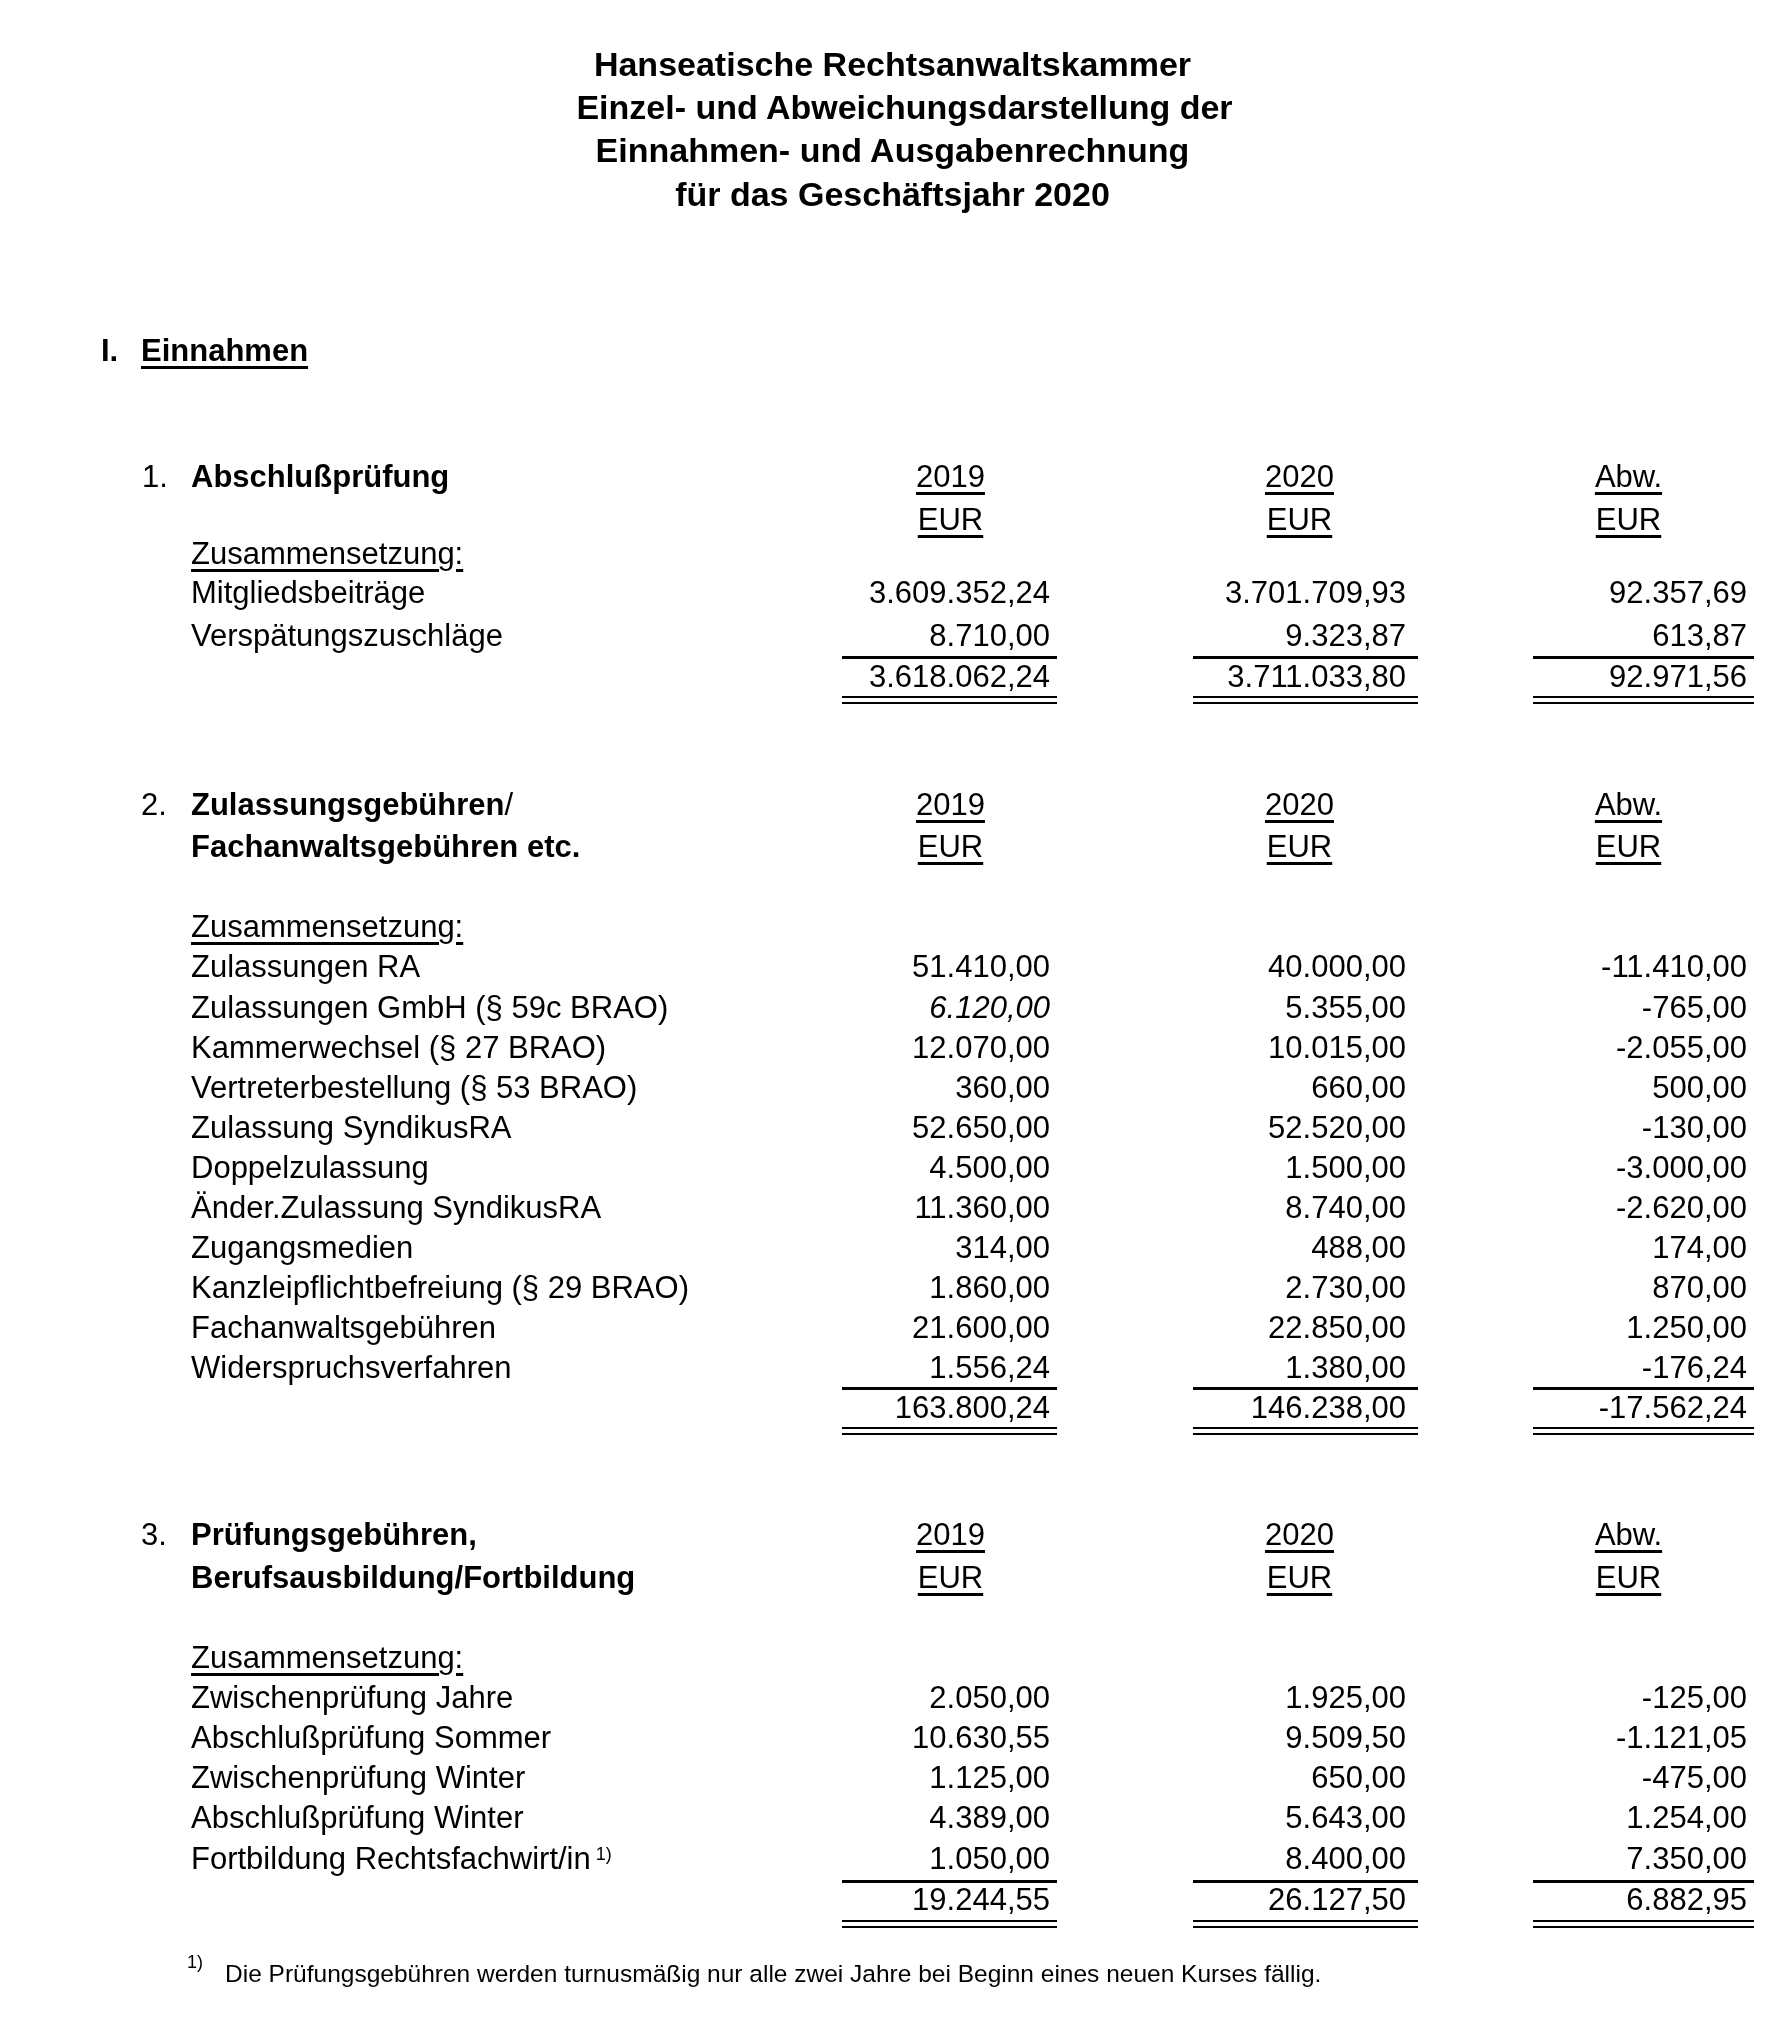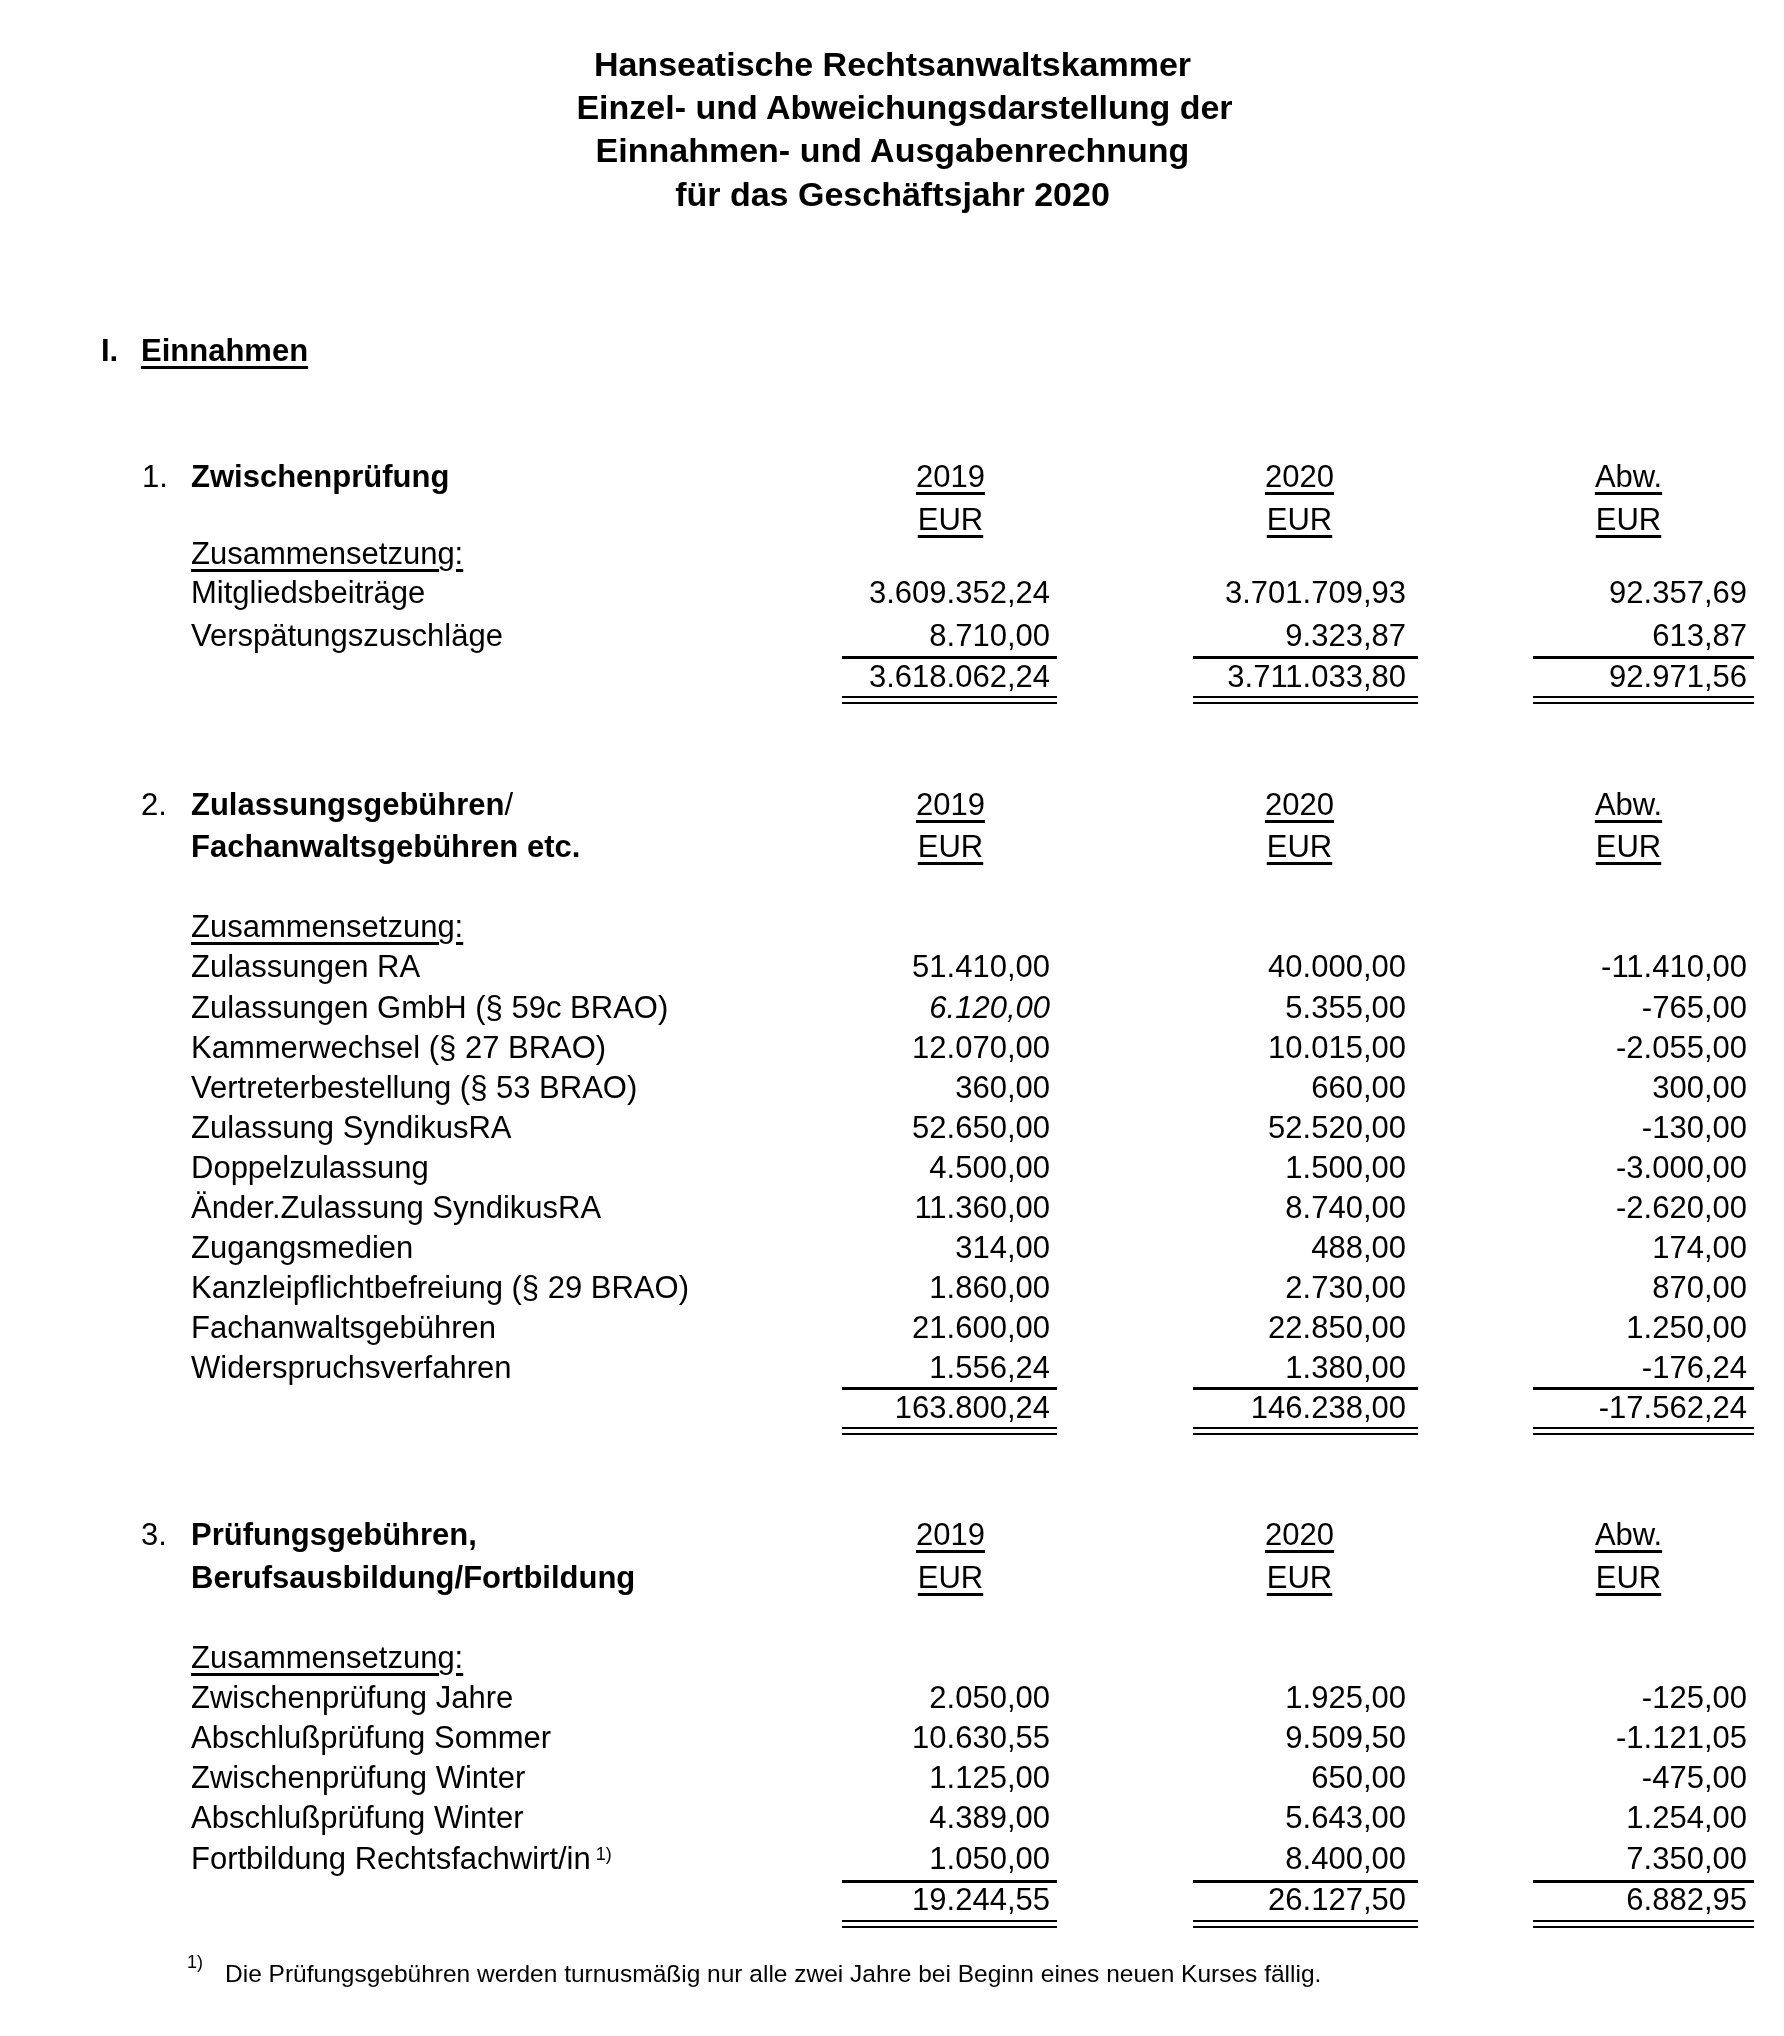--- a/index.html
+++ b/index.html
@@ -33,21 +33,21 @@
 <div class="abs title" style="top:43px;">Hanseatische Rechtsanwaltskammer</div>
 <div class="abs title" style="top:86px;padding-left:12px;">Einzel- und Abweichungsdarstellung der</div>
 <div class="abs title" style="top:129px;">Einnahmen- und Ausgabenrechnung</div>
 <div class="abs title" style="top:173px;">für das Geschäftsjahr 2020</div>
 
 <div class="abs reg bold" style="left:101px; top:332px;">I.</div>
 <div class="abs reg bold ul" style="left:141px; top:332px;">Einnahmen</div>
 
 <div>
   <div class="abs reg" style="left:142px; top:458px;">1.</div>
-  <div class="abs reg bold" style="left:191px; top:458px;">Zwischenprüfung</div>
+  <div class="abs reg bold" style="left:191px; top:458px;">Abschlußprüfung</div>
 
   <div class="abs hdr ul h1" style="top:458px;">2019</div>
   <div class="abs hdr ul h2" style="top:458px;">2020</div>
   <div class="abs hdr ul h3" style="top:458px;">Abw.</div>
   <div class="abs hdr ul h1" style="top:501px;">EUR</div>
   <div class="abs hdr ul h2" style="top:501px;">EUR</div>
   <div class="abs hdr ul h3" style="top:501px;">EUR</div>
 
   <div class="abs reg ul" style="left:191px; top:535px;">Zusammensetzung:</div>
 
@@ -108,21 +108,21 @@
       <div>
         <div class="abs reg" style="left:191px; top:1029px;"><span>Kammerwechsel (§ 27 BRAO)</span><sup class="fn"></sup></div>
         <div class="abs num c1" style="top:1029px;">12.070,00</div>
         <div class="abs num c2" style="top:1029px;">10.015,00</div>
         <div class="abs num c3" style="top:1029px;">-2.055,00</div>
       </div>
       <div>
         <div class="abs reg" style="left:191px; top:1069px;"><span>Vertreterbestellung (§ 53 BRAO)</span><sup class="fn"></sup></div>
         <div class="abs num c1" style="top:1069px;">360,00</div>
         <div class="abs num c2" style="top:1069px;">660,00</div>
-        <div class="abs num c3" style="top:1069px;">300,00</div>
+        <div class="abs num c3" style="top:1069px;">500,00</div>
       </div>
       <div>
         <div class="abs reg" style="left:191px; top:1109px;"><span>Zulassung SyndikusRA</span><sup class="fn"></sup></div>
         <div class="abs num c1" style="top:1109px;">52.650,00</div>
         <div class="abs num c2" style="top:1109px;">52.520,00</div>
         <div class="abs num c3" style="top:1109px;">-130,00</div>
       </div>
       <div>
         <div class="abs reg" style="left:191px; top:1149px;"><span>Doppelzulassung</span><sup class="fn"></sup></div>
         <div class="abs num c1" style="top:1149px;">4.500,00</div>

